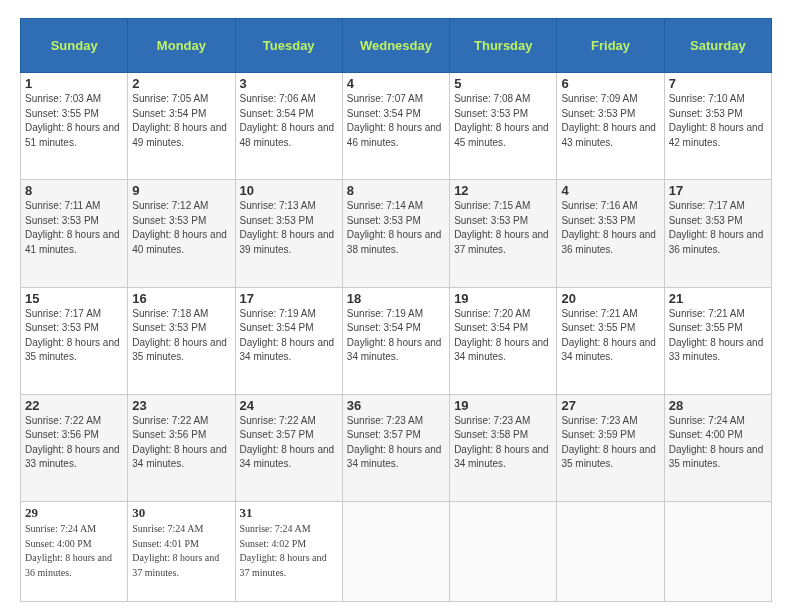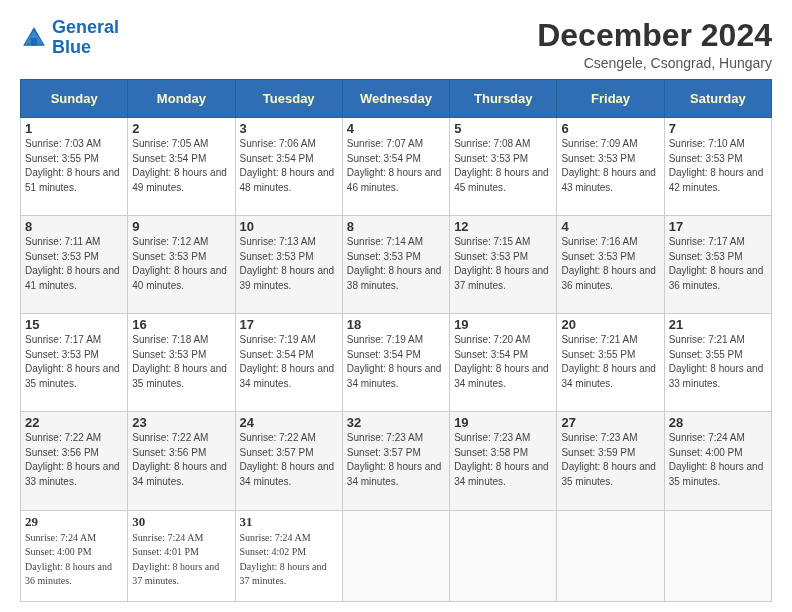--- a/index.html
+++ b/index.html
@@ -57,25 +57,25 @@
     }
     .calendar {
       flex: 1;
       border: 1px solid #ccc;
       border-collapse: collapse;
       width: 100%;
       table-layout: fixed;
     }
     .calendar th {
       background: #2f6db4;
-      color: #fef9c3;
+      color: #bef264;
       font-size: 13px;
       font-weight: bold;
       text-align: center;
-      padding: 11px 2px;
+      padding: 19px 2px;
       border: 1px solid #2060a0;
     }
     .calendar td {
       border: 1px solid #ccc;
       vertical-align: top;
       padding: 3px 4px;
       font-size: 9.5px;
       color: #333;
       background: #fff;
       height: 88px;
@@ -103,37 +103,20 @@
     }
     .last-row td {
       height: 70px;
       font-family: Liberation Serif, serif;
     }
   </style>
 </head>
 <body>
 
 <div class="page">
-  <div class="header">
-    <div class="logo">
-      <svg class="logo-icon" viewBox="0 0 36 36">
-        <polygon points="18,4 32,28 4,28" fill="#1a6bb5"></polygon>
-        <polygon points="18,8 30,26 6,26" fill="#5da0e0" opacity="0.5"></polygon>
-        <rect x="14" y="18" width="8" height="10" fill="#1a6bb5"></rect>
-      </svg>
-      <div class="logo-text">
-        <div><span>General</span></div>
-        <div style="color:#1a6bb5;">Blue</div>
-      </div>
-    </div>
-    <div class="title-block">
-      <div class="month-title">December 2024</div>
-      <div class="location">Csengele, Csongrad, Hungary</div>
-    </div>
-  </div>
 
   <table class="calendar">
     <thead>
       <tr>
         <th>Sunday</th>
         <th>Monday</th>
         <th>Tuesday</th>
         <th>Wednesday</th>
         <th>Thursday</th>
         <th>Friday</th>
@@ -334,21 +317,21 @@
       </td>
           <td>
         <span class="day-num">24</span>
         <div class="day-info">
           Sunrise: 7:22 AM<br>
           Sunset: 3:57 PM<br>
           Daylight: 8 hours and 34 minutes.
         </div>
       </td>
           <td>
-        <span class="day-num">32</span>
+        <span class="day-num">36</span>
         <div class="day-info">
           Sunrise: 7:23 AM<br>
           Sunset: 3:57 PM<br>
           Daylight: 8 hours and 34 minutes.
         </div>
       </td>
           <td>
         <span class="day-num">19</span>
         <div class="day-info">
           Sunrise: 7:23 AM<br>

